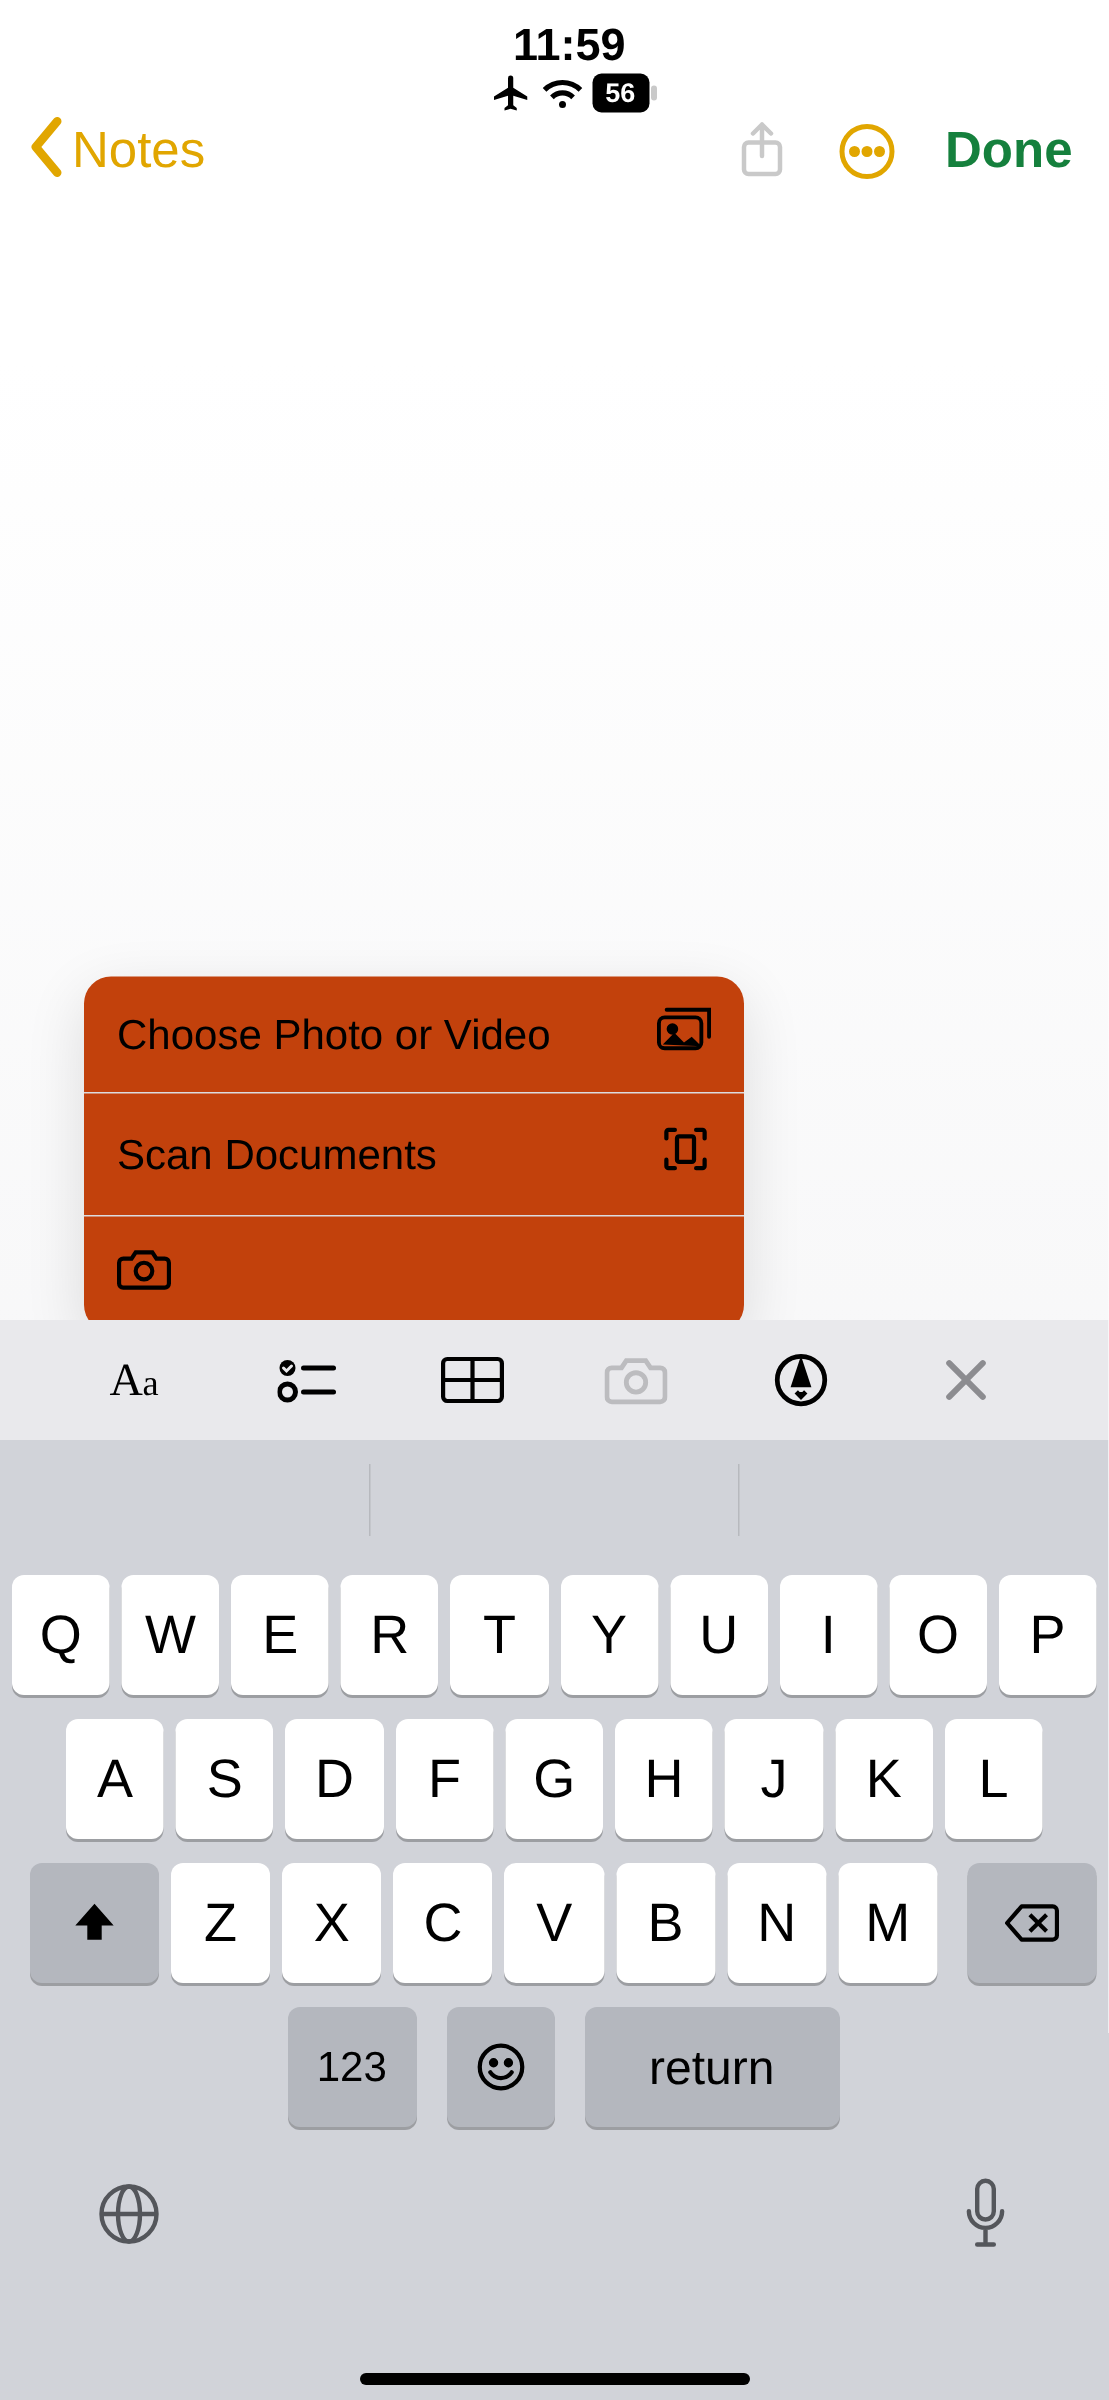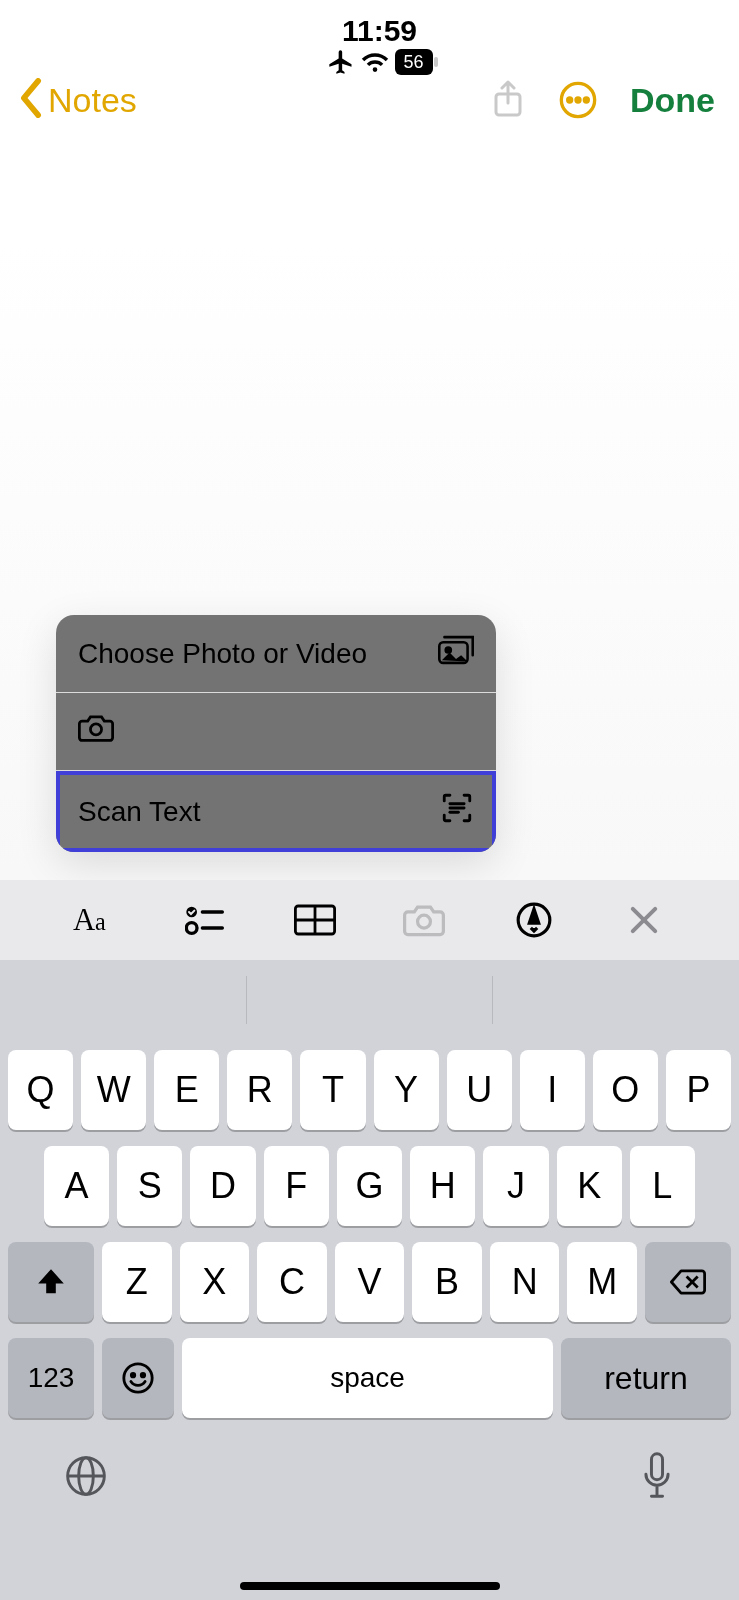--- a/index.html
+++ b/index.html
@@ -19,21 +19,21 @@
     padding: 14px 30px 0 50px;
     height: 60px;
     flex-direction: column;
   }
   .status-time { font-size: 30px; font-weight: 600; }
   .status-right { display: flex; align-items: center; gap: 6px; }
   .status-right svg { display: block; }
   .battery-box {
     display: inline-flex; align-items: center; justify-content: center;
     background: #000; color: #fff; border-radius: 6px;
-    font-size: 18px; font-weight: 400; padding: 2px 6px;
+    font-size: 18px; font-weight: 700; padding: 2px 6px;
     position: relative; min-width: 38px; height: 26px;
   }
   .battery-box::after {
     content: ""; position: absolute; right: -5px; top: 8px;
     width: 4px; height: 10px; background: #c9c9c9; border-radius: 2px;
   }
   
   .nav-bar {
     display: flex; align-items: center; justify-content: space-between;
     padding: 18px 24px 0 18px;
@@ -43,22 +43,22 @@
   .nav-back-label { font-size: 34px; font-weight: 400; color: #e1a600; }
   .nav-right { display: flex; align-items: center; gap: 32px; }
   .nav-done { font-size: 34px; font-weight: 600; color: #15803d; }
   .icon-btn { display: inline-flex; align-items: center; justify-content: center; }
 
   
   .popup {
     position: absolute;
     left: 56px;
     width: 440px;
-    bottom: 748px;
-    background: #737373;
+    bottom: 712px;
+    background: #c2410c;
     border-radius: 18px;
     box-shadow: 0 12px 40px rgba(0,0,0,0.12);
     overflow: hidden;
   }
   .popup-item {
     display: flex; align-items: center; justify-content: space-between;
     padding: 20px 22px;
     font-size: 28px;
     border-bottom: 1px solid #dcdcdf;
   }
@@ -94,21 +94,21 @@
   }
   .krow { display: flex; gap: 8px; margin-bottom: 16px; justify-content: center; }
   .key {
     background: #fff; border-radius: 8px;
     box-shadow: 0 2px 0 rgba(0,0,0,0.25);
     height: 80px; flex: 1;
     display: flex; align-items: center; justify-content: center;
     font-size: 36px; font-weight: 400;
   }
   .row2 { padding: 0 36px; }
-  .key-fn { background: #b4b7be; }
+  .key-fn { background: #b4b7be; margin-left: 12px; }
   .key-shift { width: 86px; flex: none; }
   .key-del { width: 86px; flex: none; }
   .row3-inner { display:flex; gap:8px; flex:1; }
   .row4 .key-123 { width: 86px; flex: none; font-size: 28px; }
   .row4 .key-emoji { width: 72px; flex: none; }
   .row4 .key-space { flex: 1; font-size: 28px; }
   .row4 .key-return { width: 170px; flex: none; font-size: 32px; }
   .bottom-icons {
     display: flex; justify-content: space-between; align-items: center;
     padding: 18px 56px 0 56px;
@@ -172,35 +172,33 @@
     <span>
       <svg width="36" height="30" viewBox="0 0 28 22" fill="none" stroke="#000" stroke-width="2">
           <rect x="1" y="5" width="22" height="16" rx="3"></rect>
           <path d="M5 1h22v14" stroke-linecap="round"></path>
           <circle cx="8" cy="11" r="2" fill="#000"></circle>
           <path d="M3 19l6-6 5 5 4-3 5 5" fill="#000" stroke="none"></path>
         </svg>
     </span>
   </div>
   <div class="popup-item">
+    <span>Scan Documents</span>
+    <span>
+      <svg width="34" height="34" viewBox="0 0 24 24" fill="none" stroke="#000" stroke-width="2" stroke-linecap="round">
+          <path d="M3 7V4a1 1 0 0 1 1-1h3M21 7V4a1 1 0 0 0-1-1h-3M3 17v3a1 1 0 0 0 1 1h3M21 17v3a1 1 0 0 1-1 1h-3"></path>
+          <rect x="8" y="6" width="8" height="12" rx="1"></rect>
+        </svg>
+    </span>
+  </div>
+  <div class="popup-item">
     <span>
       <svg width="36" height="30" viewBox="0 0 26 20" fill="none" stroke="#000" stroke-width="2">
           <path d="M3 5h4l2-3h8l2 3h4a2 2 0 0 1 2 2v10a2 2 0 0 1-2 2H3a2 2 0 0 1-2-2V7a2 2 0 0 1 2-2z"></path>
           <circle cx="13" cy="11" r="4"></circle>
-        </svg>
-    </span>
-  </div>
-  <div class="popup-item popup-highlight">
-    <span>Scan Text</span>
-    <span>
-      <svg width="34" height="34" viewBox="0 0 24 24" fill="none" stroke="#000" stroke-width="2" stroke-linecap="round">
-          <path d="M3 7V4a1 1 0 0 1 1-1h3M21 7V4a1 1 0 0 0-1-1h-3M3 17v3a1 1 0 0 0 1 1h3M21 17v3a1 1 0 0 1-1 1h-3"></path>
-          <line x1="7" y1="9" x2="17" y2="9"></line>
-          <line x1="7" y1="12" x2="17" y2="12"></line>
-          <line x1="7" y1="15" x2="13" y2="15"></line>
         </svg>
     </span>
   </div>
 </div>
 
 <div class="format-bar">
   <span class="tb">
     <svg width="44" height="36" viewBox="0 0 40 30" fill="#000">
         <text x="0" y="24" font-size="28" font-family="serif">A</text>
         <text x="20" y="24" font-size="22" font-family="serif">a</text>
@@ -300,21 +298,20 @@
   <div class="krow row4">
     <div class="key key-fn key-123">123</div>
     <div class="key key-fn key-emoji">
       <svg width="34" height="34" viewBox="0 0 24 24" fill="none" stroke="#000" stroke-width="2">
           <circle cx="12" cy="12" r="10"></circle>
           <circle cx="8.5" cy="10" r="1.2" fill="#000"></circle>
           <circle cx="15.5" cy="10" r="1.2" fill="#000"></circle>
           <path d="M7 14.5a6 6 0 0 0 10 0" stroke-linecap="round"></path>
         </svg>
     </div>
-    <div class="key key-space">space</div>
     <div class="key key-fn key-return">return</div>
   </div>
   <div class="bottom-icons">
     <span>
       <svg width="44" height="44" viewBox="0 0 24 24" fill="none" stroke="#54565b" stroke-width="1.6">
           <circle cx="12" cy="12" r="10"></circle>
           <ellipse cx="12" cy="12" rx="4" ry="10"></ellipse>
           <line x1="2" y1="12" x2="22" y2="12"></line>
         </svg>
     </span>

